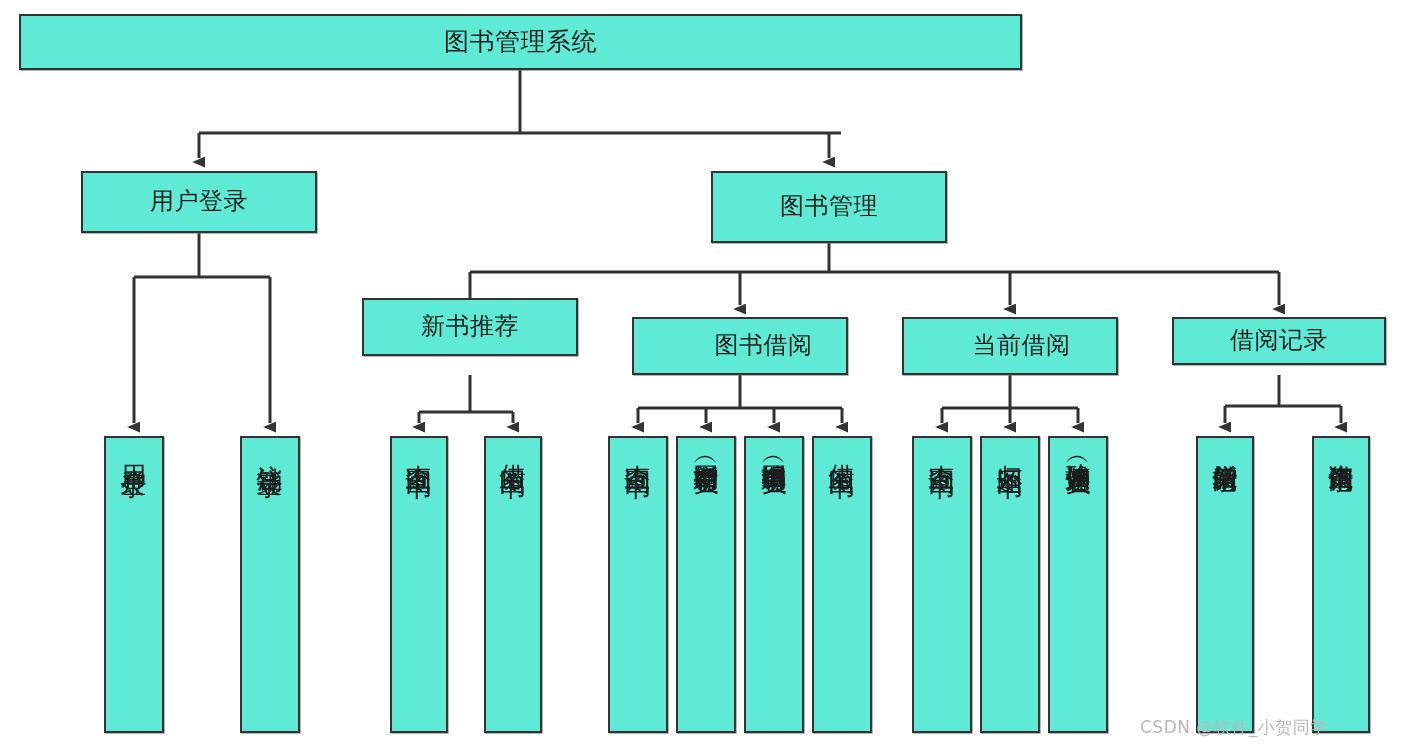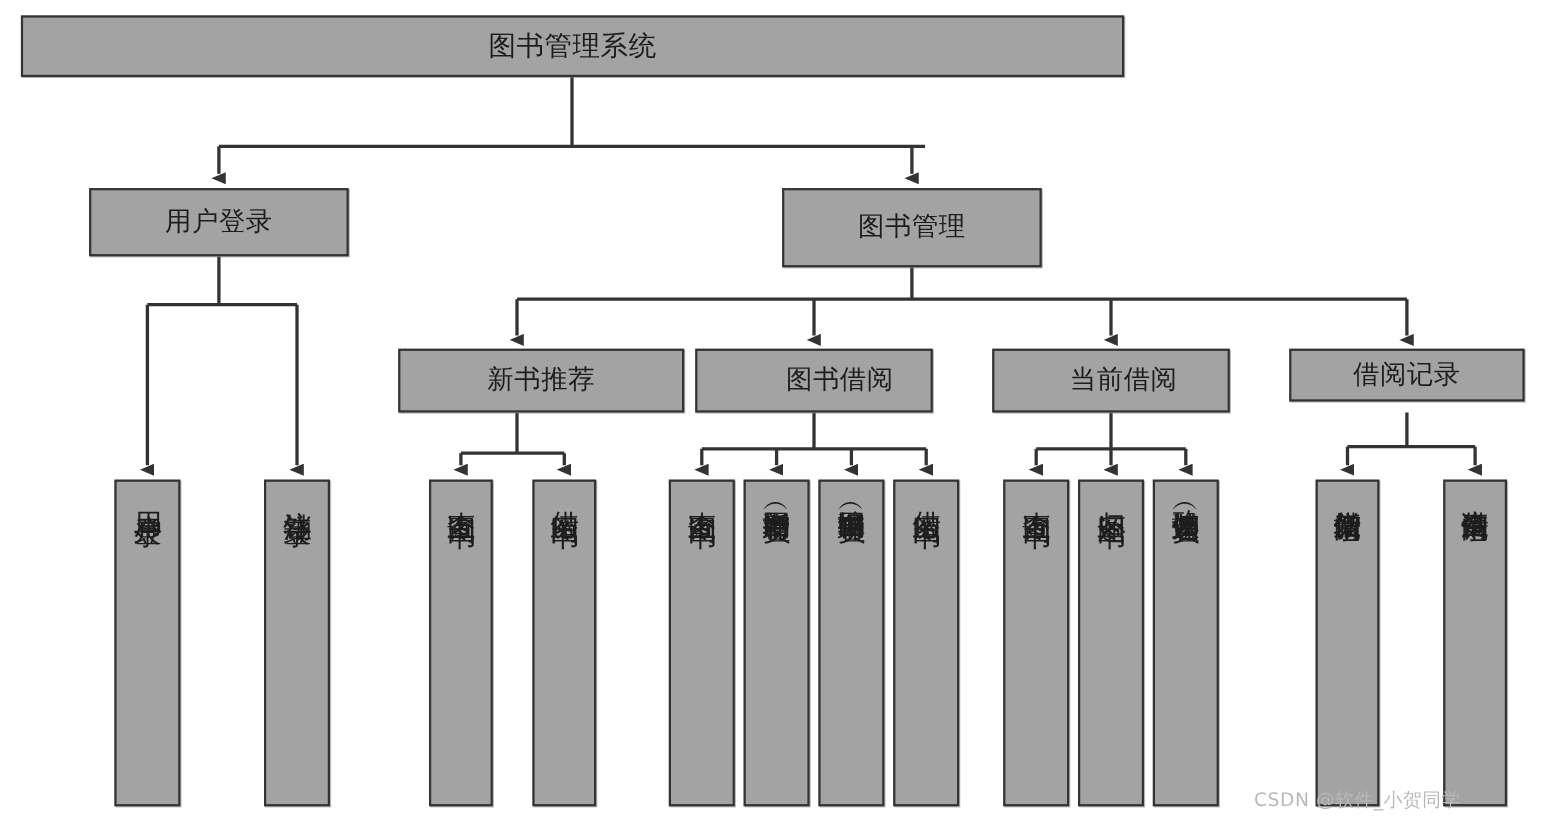--- a/index.html
+++ b/index.html
@@ -18,21 +18,21 @@
   .svg-layer {
     position: absolute;
     left: 0;
     top: 0;
     width: 1405px;
     height: 747px;
   }
   .node {
     position: absolute;
     box-sizing: border-box;
-    background: #a3a3a3;
+    background: #5eead4;
     border: 2px solid #333333;
     box-shadow: 1px 1px 0 rgba(120,120,120,0.55);
     display: flex;
     align-items: center;
     justify-content: center;
     color: #1a1a1a;
     z-index: 3;
   }
   .node-label {
     display: block;
@@ -148,21 +148,21 @@
     <span class="node-label">图书管理系统</span>
   </div>
 
   <div class="node h" style="left:81px; top:171px; width:236px; height:62px;">
     <span class="node-label">用户登录</span>
   </div>
   <div class="node h" style="left:711px; top:171px; width:236px; height:72px;">
     <span class="node-label">图书管理</span>
   </div>
 
-  <div class="node h" style="left:362px; top:317px; width:260px; height:58px;">
+  <div class="node h" style="left:362px; top:298px; width:216px; height:58px;">
     <span class="node-label">新书推荐</span>
   </div>
   <div class="node h" style="left:632px; top:317px; width:216px; height:58px;padding-left:47px;">
     <span class="node-label">图书借阅</span>
   </div>
   <div class="node h" style="left:902px; top:317px; width:216px; height:58px;padding-left:23px;">
     <span class="node-label">当前借阅</span>
   </div>
   <div class="node h" style="left:1172px; top:317px; width:214px; height:48px;">
     <span class="node-label">借阅记录</span>

